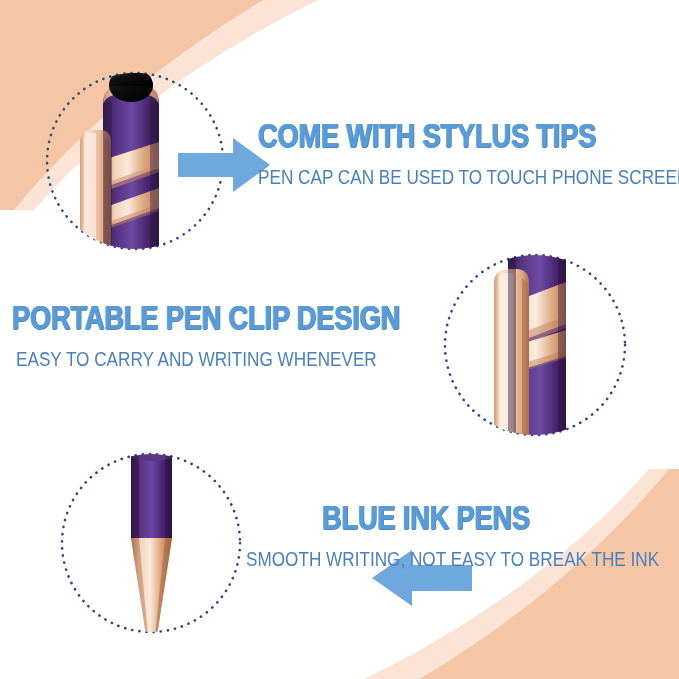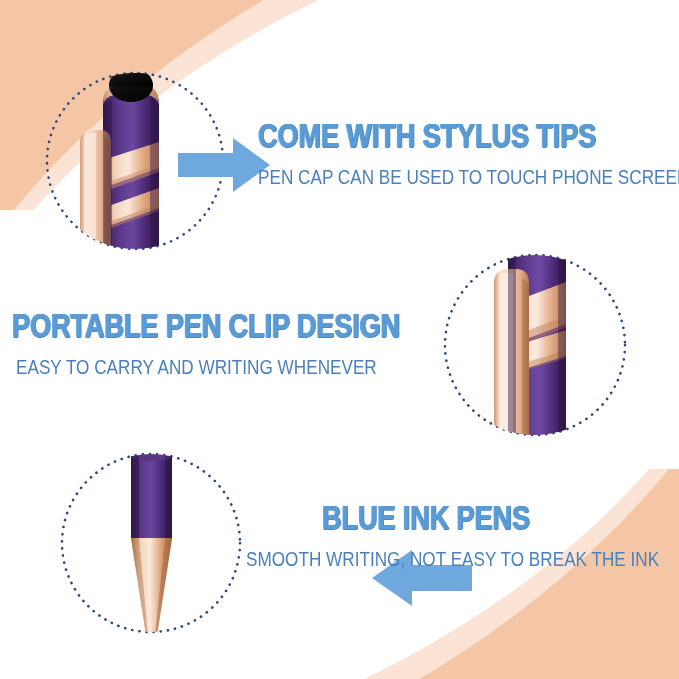--- a/index.html
+++ b/index.html
@@ -66,21 +66,21 @@
   .headline.align-left, .subline.align-left { transform-origin: left center; }
 
   
   #feature-1 { left: 0;   top: 56px;  width: 679px; height: 210px; }
   #feature-1 .feature-visual { left: 40px; top: 0px; width: 215px; height: 210px; }
   #feature-1 .feature-text   { left: 258px; top: 62px; }
 
   
   #feature-2 { left: 0;   top: 238px; width: 679px; height: 215px; }
   #feature-2 .feature-visual { left: 430px; top: 0px; width: 215px; height: 215px; }
-  #feature-2 .feature-text   { left: 0px; top: 62px; width: 382px; text-align: left; margin-top: 8px; }
+  #feature-2 .feature-text   { left: 0px; top: 62px; width: 382px; text-align: left; }
 
   
   #feature-3 { left: 8px;   top: 438px; width: 679px; height: 210px; }
   #feature-3 .feature-visual { left: 45px; top: 0px; width: 215px; height: 210px; }
   #feature-3 .feature-text   { left: 238px; top: 62px; }
 
   .arrow { position: absolute; }
   #arrow-1 { left: 178px; top: 80px;  width: 92px; height: 58px; }
   #arrow-2 { left: 372px; top: 310px; width: 100px; height: 60px; }
 </style>

